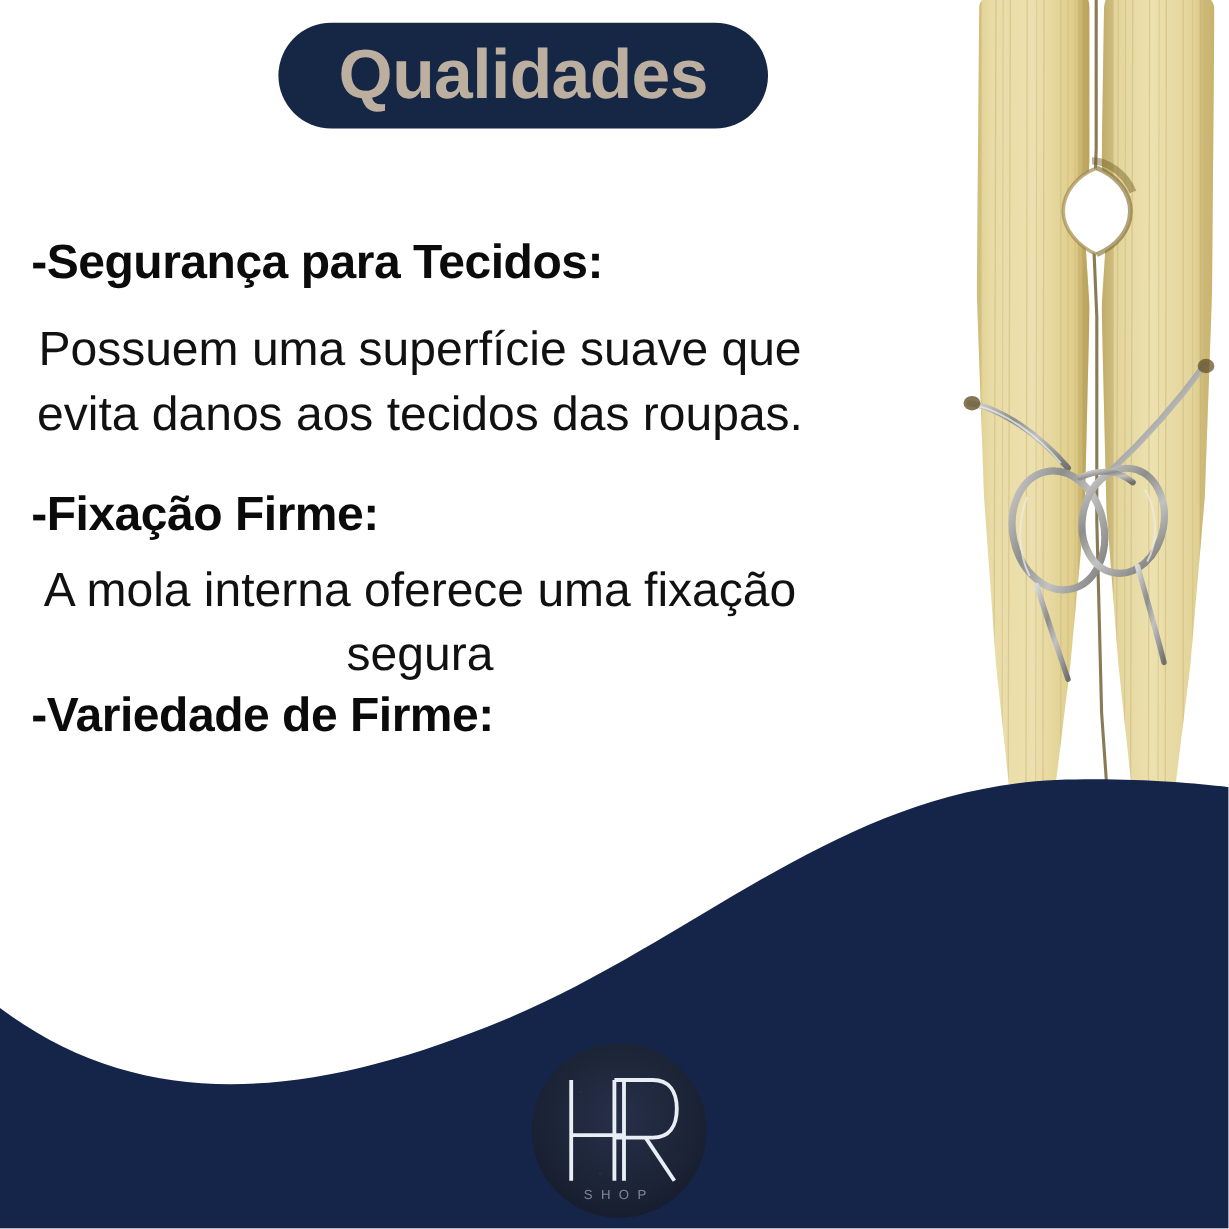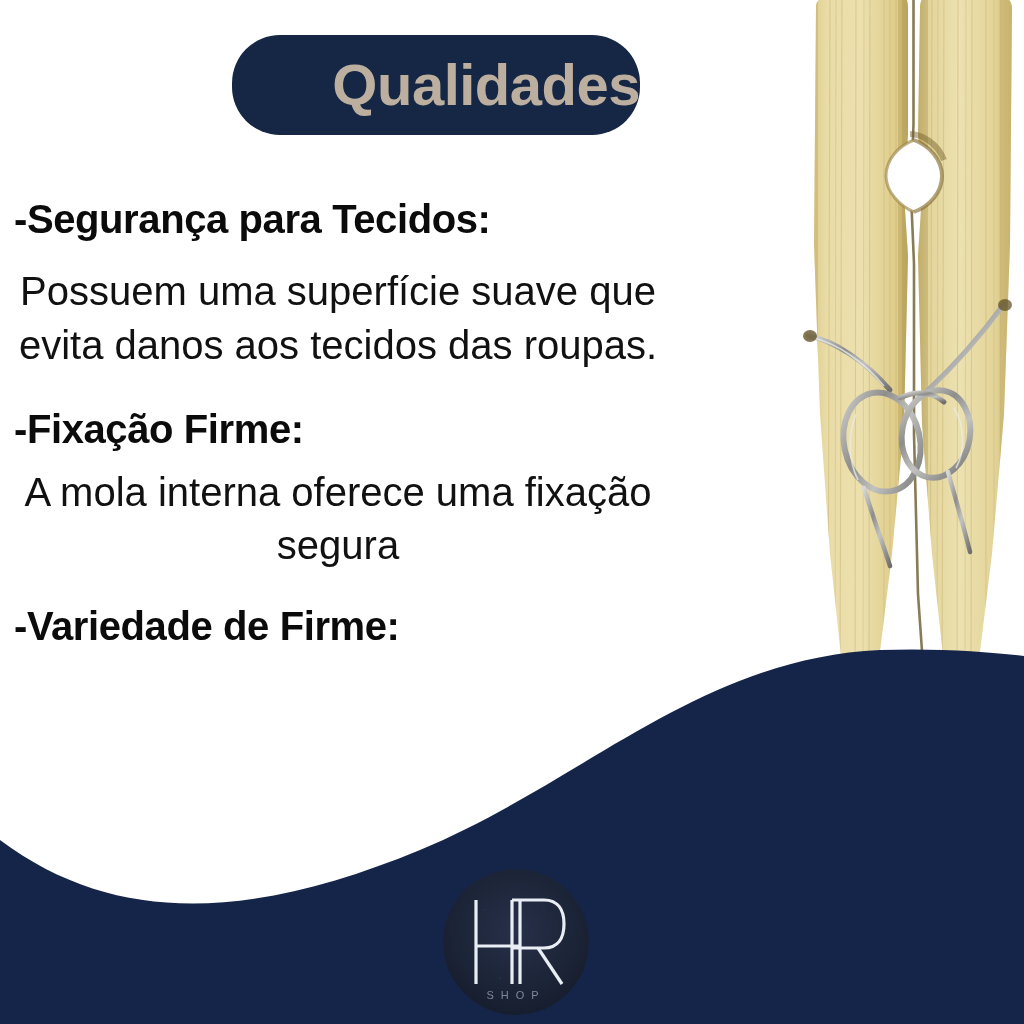--- a/index.html
+++ b/index.html
@@ -38,41 +38,41 @@
     width: 1024px;
     height: 424px;
     z-index: 3;
   }
   .wave svg { display: block; width: 100%; height: 100%; }
 
   
   .title-badge {
     position: absolute;
     left: 232px;
-    top: 35px;
+    top: 19px;
     width: 408px;
-    height: 100px;
+    height: 88px;
     border-radius: 48px;
     display: flex;
     align-items: center;
-    justify-content: flex-end;
+    justify-content: center;
     z-index: 5;
   }
   .title-badge-text {
     font-size: 58px;
     font-weight: bold;
     letter-spacing: -0.5px;
     line-height: 1;
     white-space: nowrap;
   }
 
   
   .content {
     position: absolute;
-    left: 0;
+    left: 12px;
     top: 196px;
     width: 690px;
     z-index: 4;
   }
   .section { margin: 0; }
   .section-heading {
     font-size: 40px;
     font-weight: bold;
     color: #0b0b0b;
     letter-spacing: -0.4px;
@@ -86,21 +86,21 @@
     font-weight: 400;
     color: #111111;
     line-height: 1.34;
     text-align: center;
     margin: 0;
     padding: 0 14px 0 0;
   }
   .sec-1 .section-heading { margin-bottom: 22px; }
   .sec-1 .section-body    { margin-bottom: 34px; }
   .sec-2 .section-heading { margin-bottom: 12px; }
-  .sec-2 .section-body    { margin-bottom: 30px; }
+  .sec-2 .section-body    { }
   .sec-3 .section-heading { margin-bottom: 20px; }
   .sec-3 .section-body    { margin-bottom: 28px; }
 
   
   .brand-logo {
     position: absolute;
     left: 440px;
     top: 866px;
     width: 152px;
     height: 152px;

